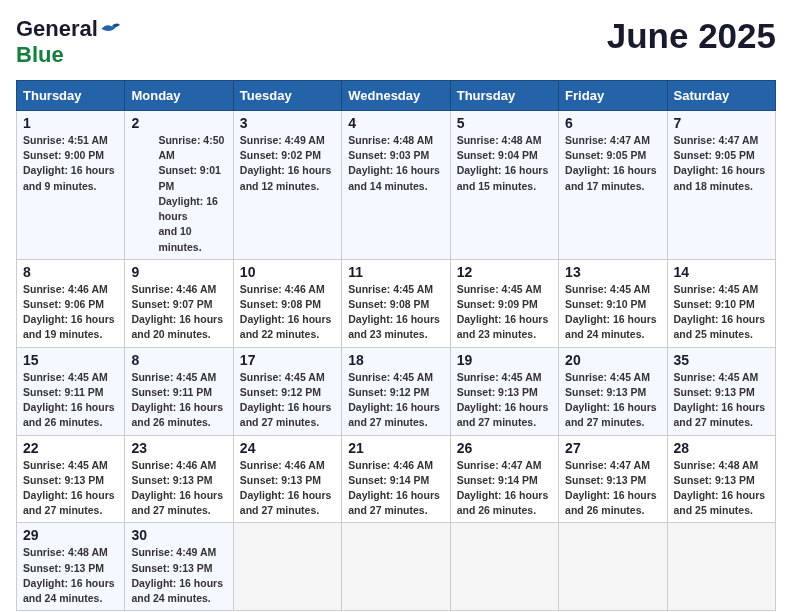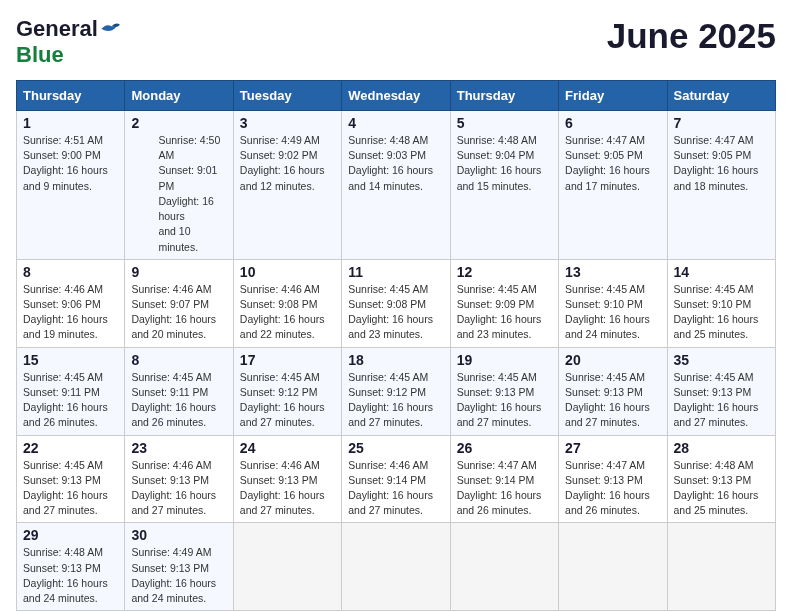--- a/index.html
+++ b/index.html
@@ -68,20 +68,21 @@
       font-size: 14px;
       font-weight: bold;
       color: #1a1a2e;
       display: block;
       margin-bottom: 2px;
     }
     .day-info {
       color: #333;
       font-size: 10.5px;
       line-height: 1.45;
+      font-weight: bold;
     }
     .empty-cell {
       background: #f5f5f5 !important;
     }
     .logo-row {
       display: flex;
       align-items: center;
     }
     .logo-text-general { color: #1a1a2e; font-weight: bold; font-size: 22px; }
     .logo-text-blue { color: #15803d; font-weight: bold; font-size: 22px; }
@@ -289,21 +290,21 @@
 and 27 minutes.</div>
         </td>
         <td>
           <span class="day-number">24</span>
           <div class="day-info" style="white-space: pre-line;">Sunrise: 4:46 AM
 Sunset: 9:13 PM
 Daylight: 16 hours
 and 27 minutes.</div>
         </td>
         <td>
-          <span class="day-number">25</span>
+          <span class="day-number">21</span>
           <div class="day-info" style="white-space: pre-line;">Sunrise: 4:46 AM
 Sunset: 9:14 PM
 Daylight: 16 hours
 and 27 minutes.</div>
         </td>
         <td>
           <span class="day-number">26</span>
           <div class="day-info" style="white-space: pre-line;">Sunrise: 4:47 AM
 Sunset: 9:14 PM
 Daylight: 16 hours

